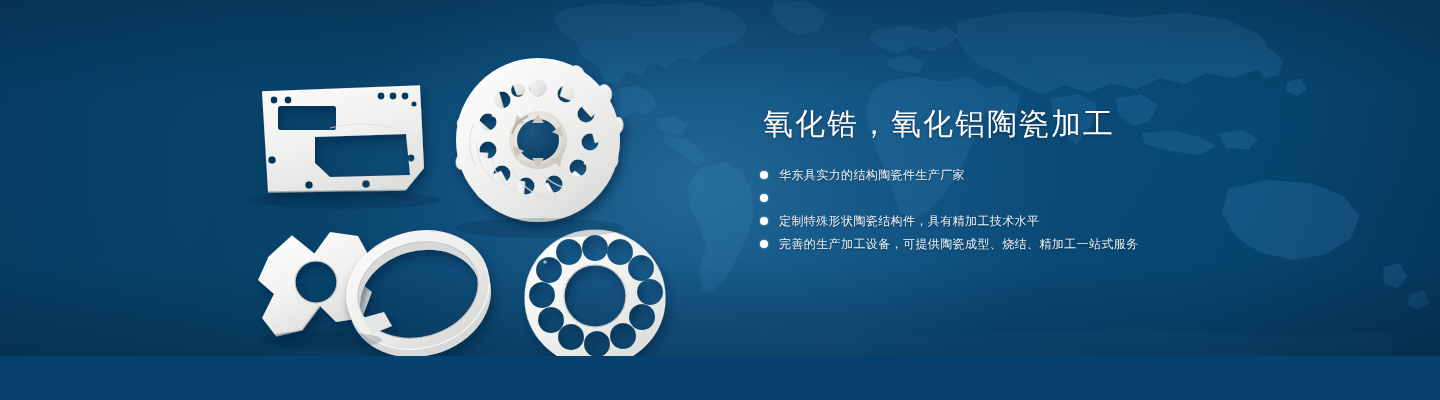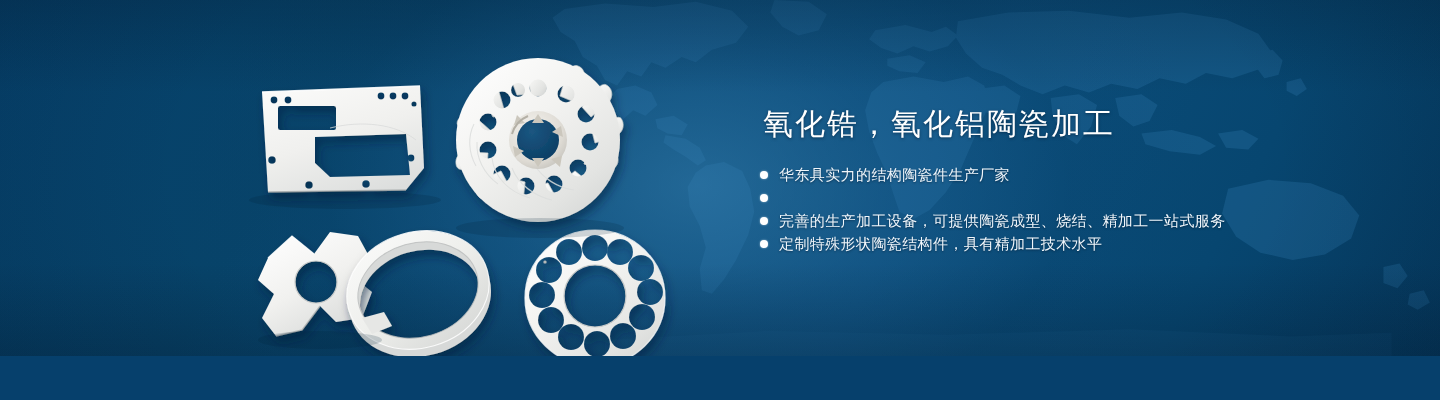--- a/index.html
+++ b/index.html
@@ -55,21 +55,21 @@
     line-height:40px;
     margin:0 0 20px 3px;
     text-shadow:0 1px 3px rgba(0,20,40,.55);
     white-space:nowrap;
   }
   ul.bullets{list-style:none;margin:0;padding:0;}
   ul.bullets li{
     display:flex;align-items:center;
     height:22px;margin-bottom:1px;
     color:#f0f6fb;
-    font-size:15px;
+    font-size:12px;
     letter-spacing:.4px;
     white-space:nowrap;
     text-shadow:0 1px 2px rgba(0,18,36,.5);
   }
   .dot{
     width:8px;height:8px;border-radius:50%;
     background:#ffffff;flex:0 0 8px;margin-right:11px;
     box-shadow:0 0 2px rgba(255,255,255,.6);
   }
 </style>
@@ -333,22 +333,22 @@
     <ul class="bullets">
       <li>
         <span class="dot"></span>
         <span>华东具实力的结构陶瓷件生产厂家</span>
       </li>
       <li>
         <span class="dot"></span>
       </li>
       <li>
         <span class="dot"></span>
-        <span>完善的生产加工设备，可提供陶瓷成型、烧结、精加工一站式服务</span>
+        <span>定制特殊形状陶瓷结构件，具有精加工技术水平</span>
       </li>
       <li>
         <span class="dot"></span>
-        <span>定制特殊形状陶瓷结构件，具有精加工技术水平</span>
+        <span>完善的生产加工设备，可提供陶瓷成型、烧结、精加工一站式服务</span>
       </li>
     </ul>
   </div>
 
 </div>
 
 </body></html>

